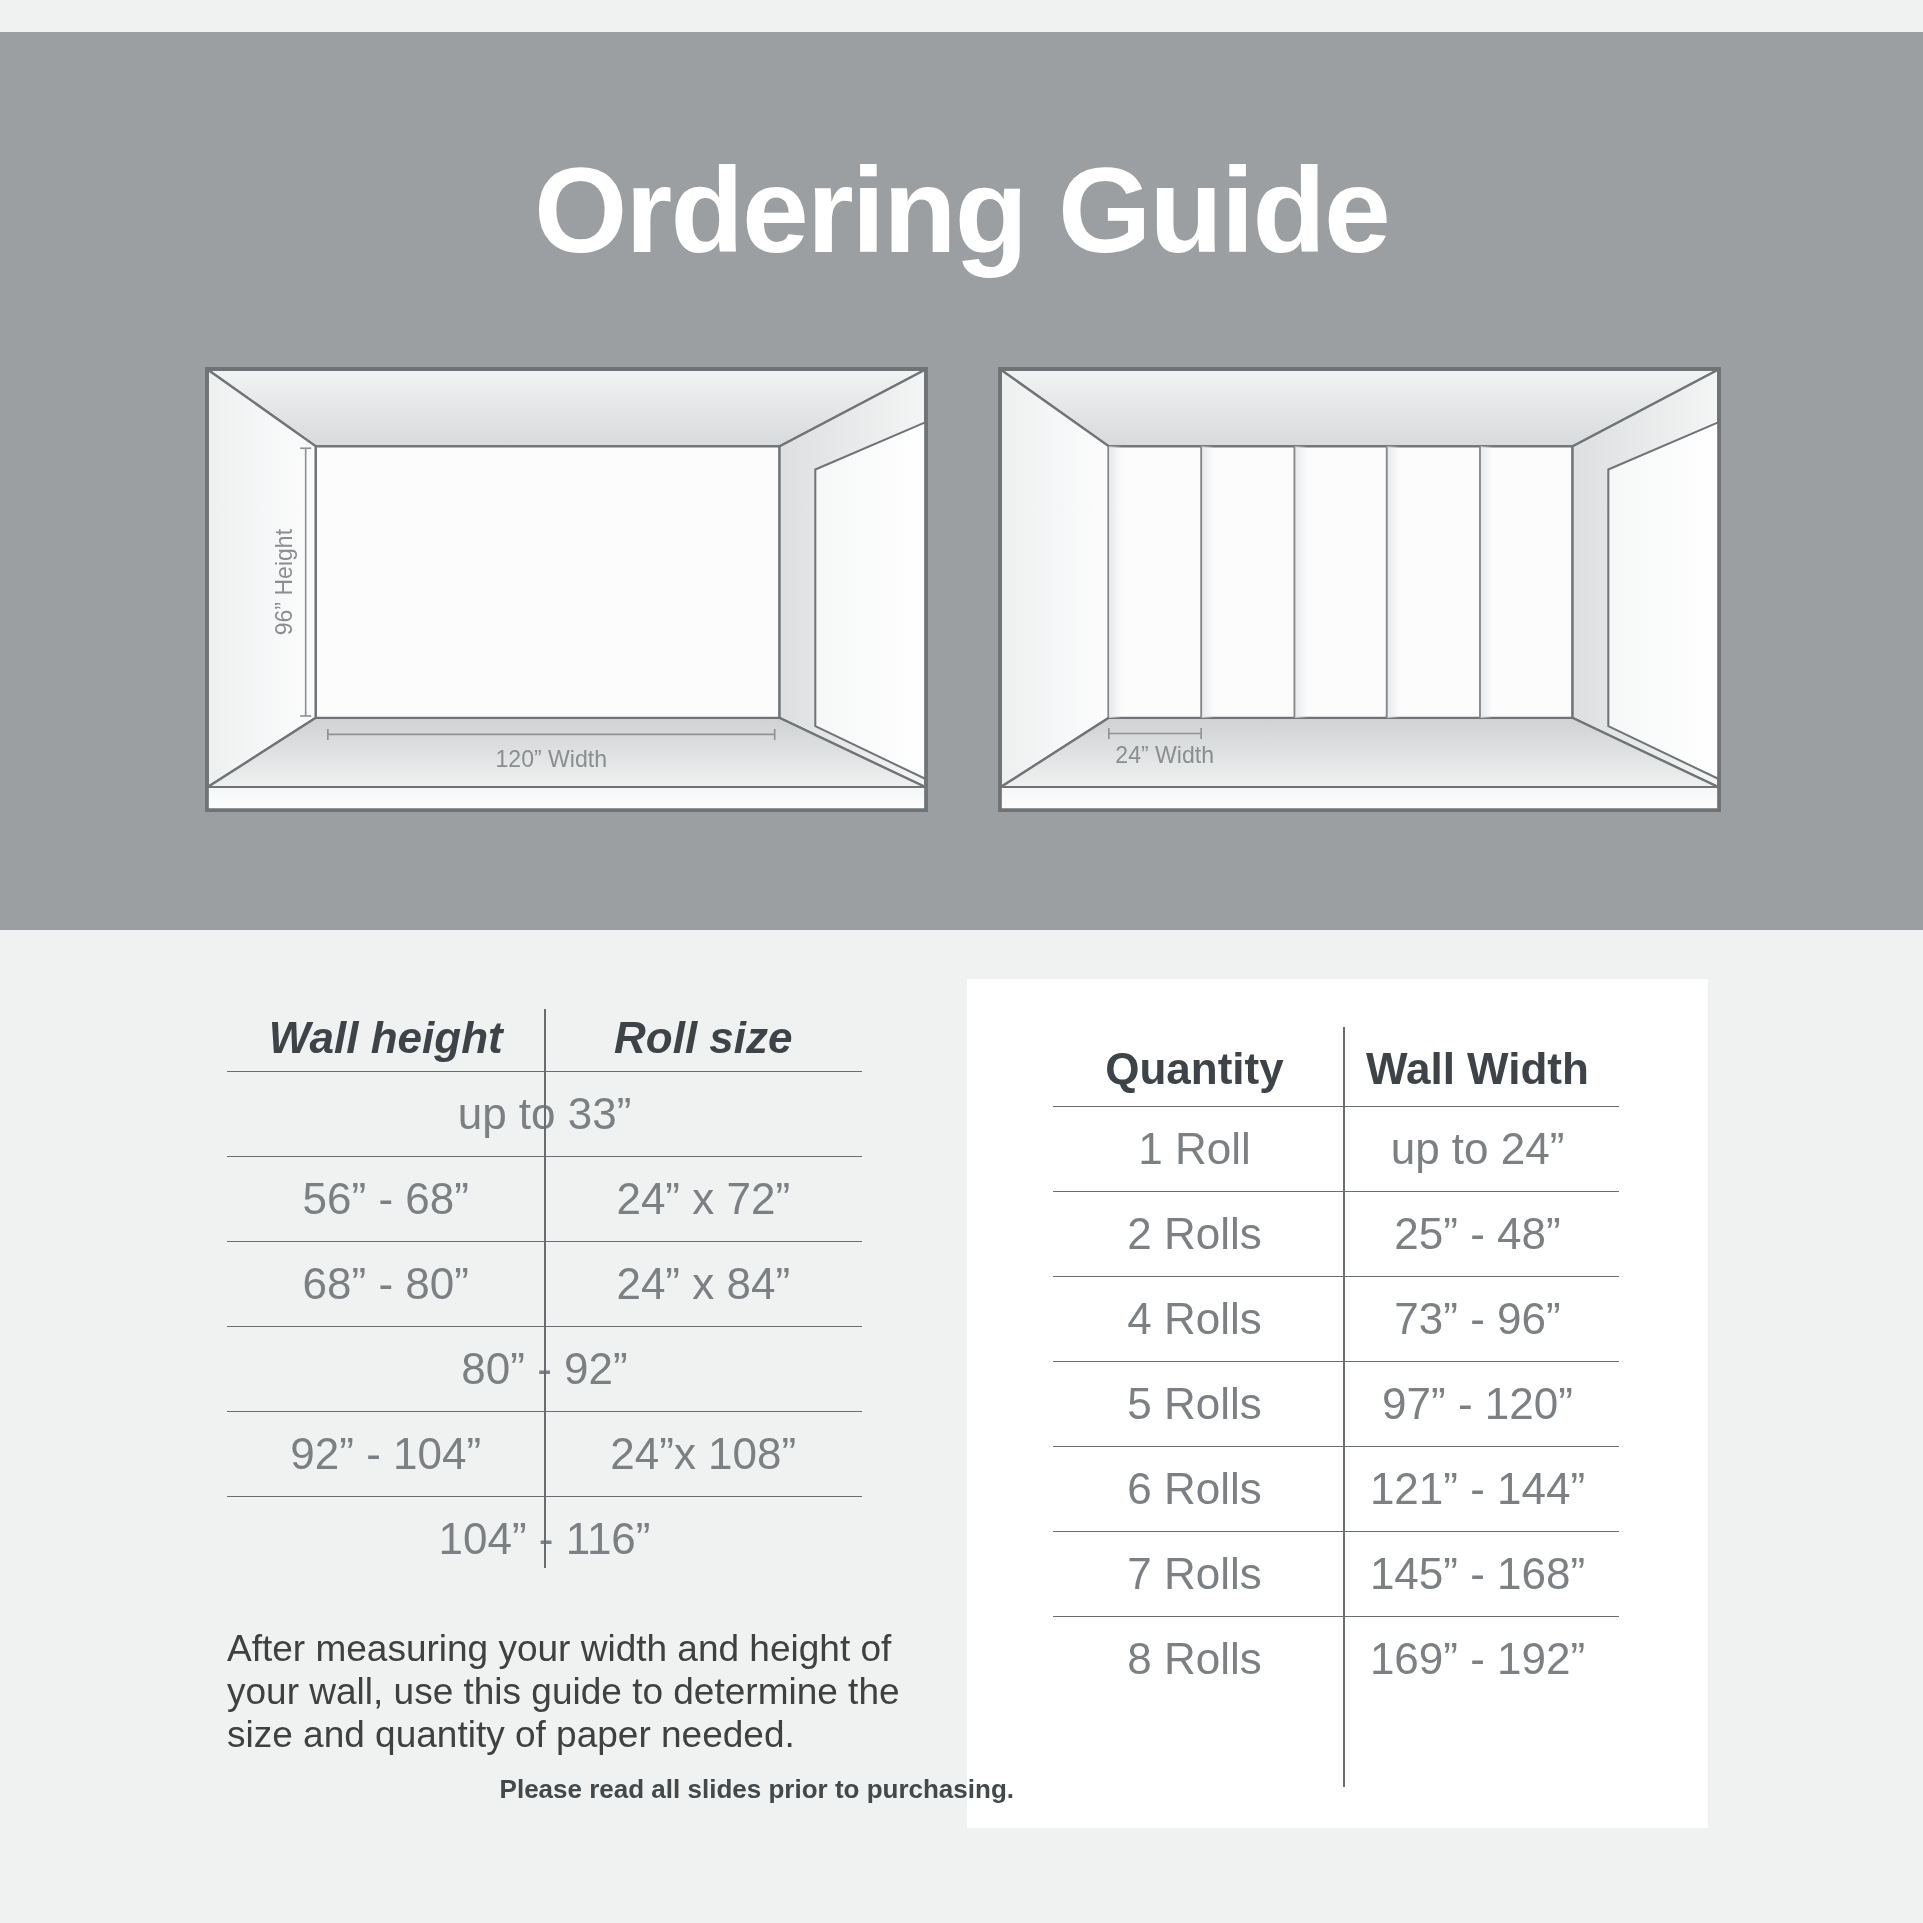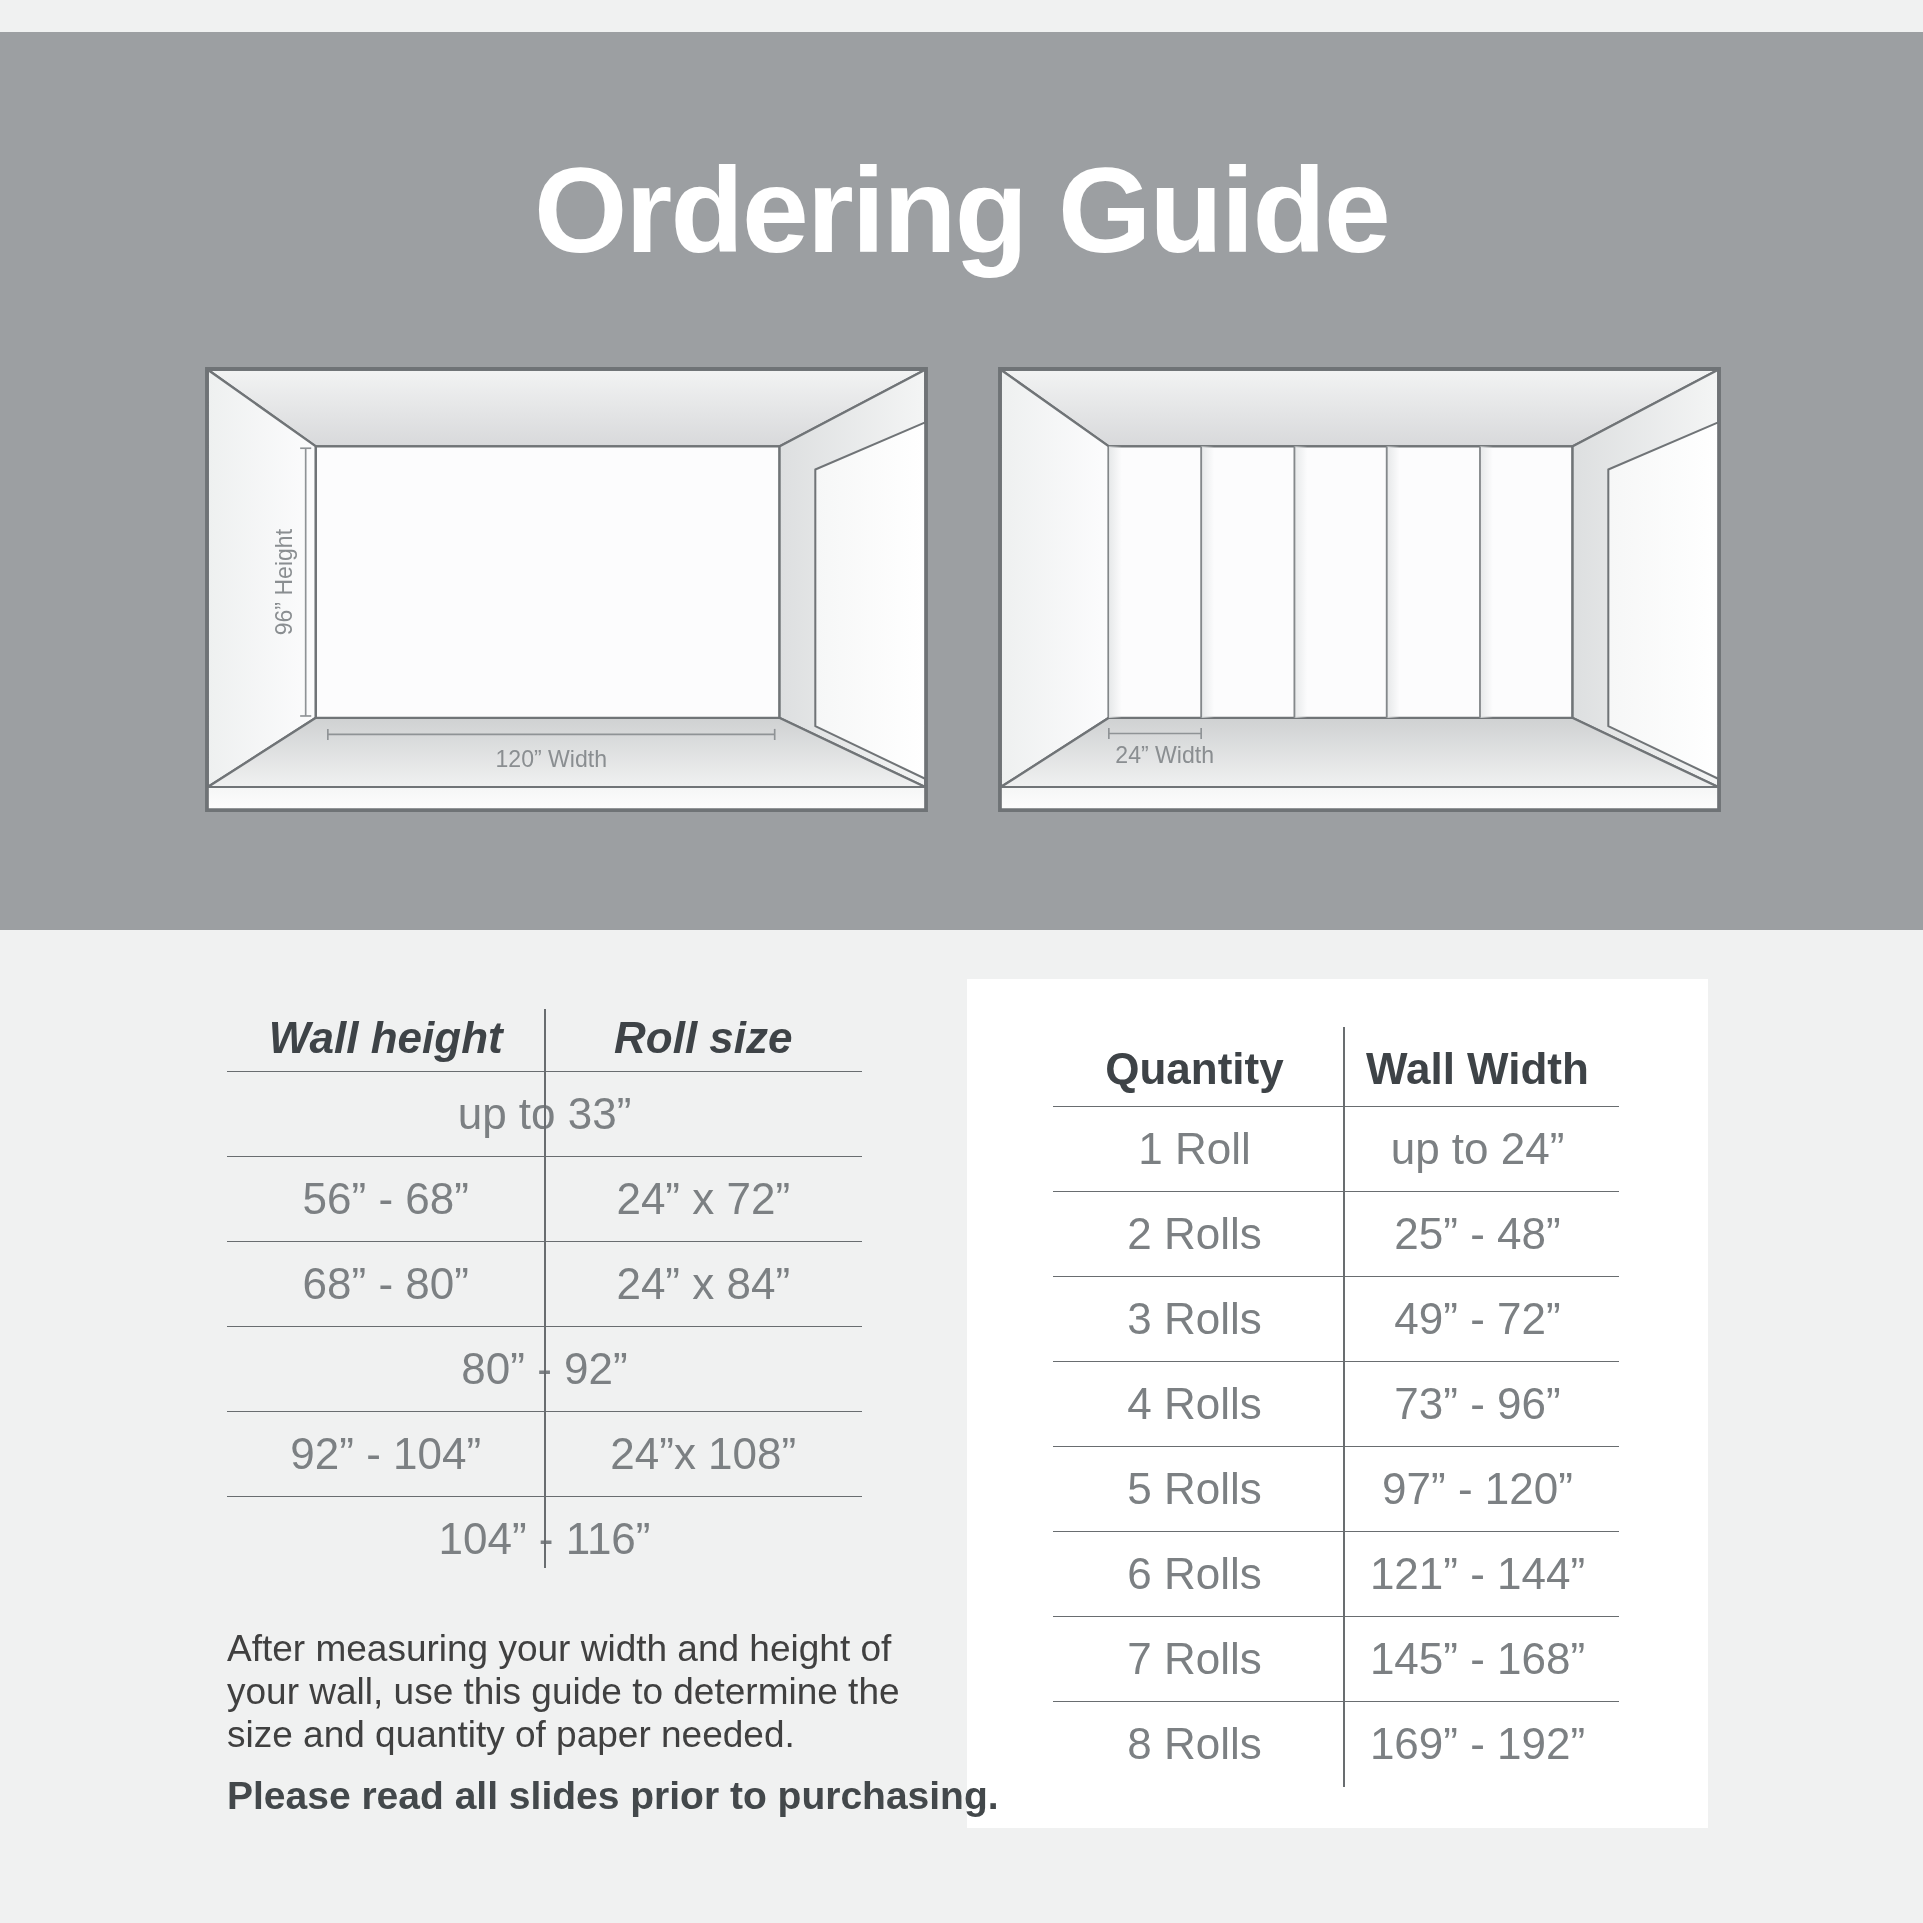--- a/index.html
+++ b/index.html
@@ -25,22 +25,22 @@
   .cell{flex:1 1 50%;text-align:center;font-size:44px;color:#7c8083;}
   .t-rows{border-top:1.8px solid #696d70;}
   .t-row{display:flex;align-items:center;height:84px;}
   .t-row + .t-row{border-top:1.8px solid #696d70;}
   .vdiv{position:absolute;width:1.8px;background:#696d70;}
   .vdiv-left{left:544px;top:1009px;height:559px;}
   .vdiv-right{left:1343px;top:1027px;height:760px;}
   
   .note-body{position:absolute;left:227px;top:1628px;width:701px;
              font-size:37px;line-height:1.16;color:#404040;}
-  .note-bold{position:absolute;left:227px;top:1774px;width:794px;
-             font-size:39px;font-weight:bold;color:#43484b;}
+  .note-bold{position:absolute;left:220px;top:1774px;width:794px;
+             font-size:26px;font-weight:bold;color:#43484b;text-align:right;}
   svg text{font-family:"Liberation Sans",sans-serif;}
 </style>
 </head>
 <body>
 
 <div class="canvas">
 
   <div class="top-band">
     <div class="page-title">Ordering Guide</div>
 
@@ -207,24 +207,20 @@
         <div class="t-row">
           <div class="cell">1 Roll</div>
           <div class="cell">up to 24”</div>
         </div>
 
         <div class="t-row">
           <div class="cell">2 Rolls</div>
           <div class="cell">25” - 48”</div>
         </div>
 
-        <div class="t-row">
-          <div class="cell">3 Rolls</div>
-          <div class="cell">49” - 72”</div>
-        </div>
 
         <div class="t-row">
           <div class="cell">4 Rolls</div>
           <div class="cell">73” - 96”</div>
         </div>
 
         <div class="t-row">
           <div class="cell">5 Rolls</div>
           <div class="cell">97” - 120”</div>
         </div>

